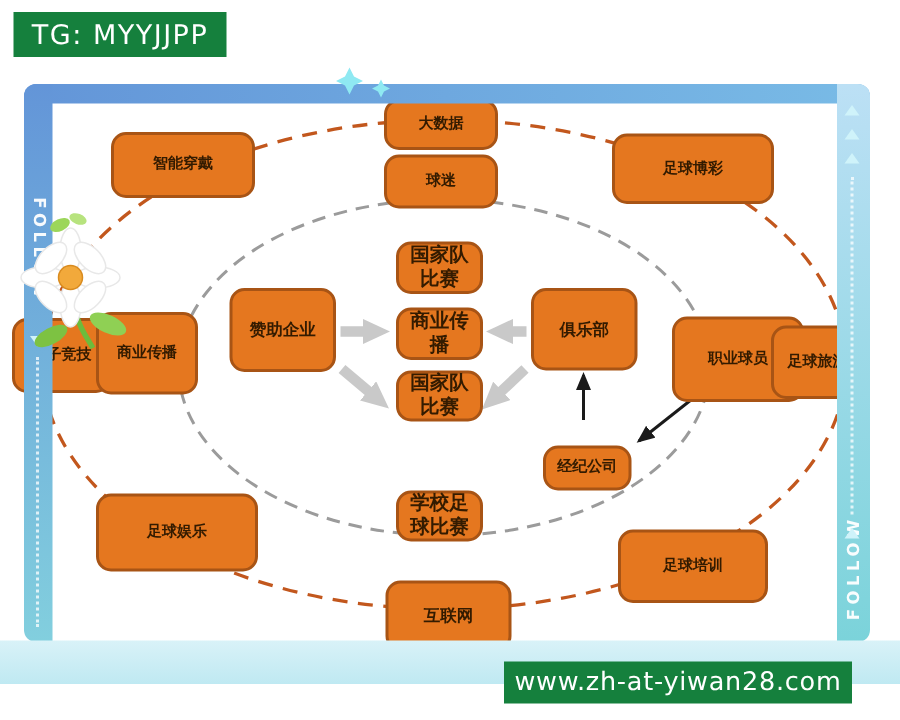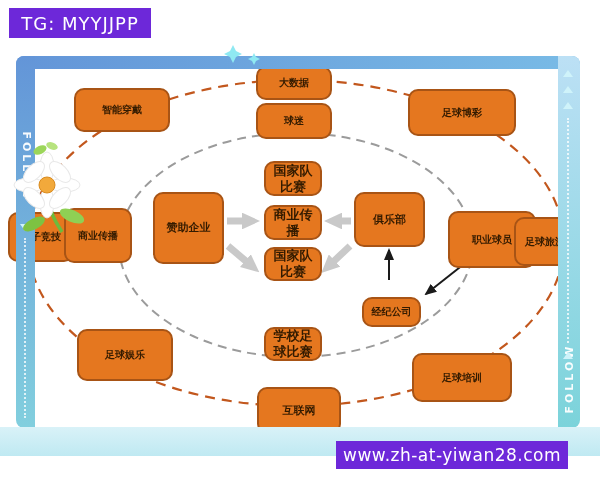--- a/index.html
+++ b/index.html
@@ -26,21 +26,21 @@
           letter-spacing:3px;white-space:nowrap;}
   #follow-left{left:-20px;top:160px;width:92px;text-align:center;transform:rotate(90deg);}
   #follow-right{left:523px;top:372px;width:92px;text-align:center;transform:rotate(-90deg);}
   .dotline{position:absolute;z-index:5;width:0;border-left:2px dotted rgba(255,255,255,.75);}
   #dot-left{left:24px;top:238px;height:180px;}
   #dot-right{left:567px;top:118px;height:225px;}
   .tri{position:absolute;z-index:5;width:0;height:0;}
   .tri-down{border-left:5px solid transparent;border-right:5px solid transparent;border-top:7px solid #CFF3FA;}
   .tri-up{border-left:5px solid transparent;border-right:5px solid transparent;border-bottom:7px solid #CFF3FA;}
   #deco{z-index:6;}
-  .wm{position:absolute;z-index:7;background:#6d28d9;color:#fff;display:flex;align-items:center;
+  .wm{position:absolute;z-index:7;background:#15803d;color:#fff;display:flex;align-items:center;
       justify-content:center;white-space:nowrap;text-align:right;}
   #wm-top{left:9px;top:8px;width:142px;height:30px;font-size:18px;letter-spacing:1px;}
   #wm-bottom{left:336px;top:441px;width:232px;height:28px;font-size:17px;letter-spacing:.5px;}
 </style>
 </head>
 <body>
 
 <div id="canvas">
 
   <svg id="svg-links" class="layer" viewBox="0 0 600 480" width="600" height="480">
@@ -61,27 +61,27 @@
     <line x1="389" y1="280" x2="389" y2="250" stroke="#1A1A1A" stroke-width="2" marker-end="url(#bAr)"></line>
     <line x1="464" y1="264" x2="426" y2="294" stroke="#1A1A1A" stroke-width="2" marker-end="url(#bAr)"></line>
   </svg>
 
   <div class="node fs10" style="left:256px;top:103px;width:76px;height:36px">球迷</div>
   <div class="node fs10" style="left:256px;top:66px;width:76px;height:34px">大数据</div>
   <div class="node fs10" style="left:74px;top:88px;width:96px;height:44px">智能穿戴</div>
   <div class="node fs10" style="left:408px;top:89px;width:108px;height:47px">足球博彩</div>
   <div class="node fs10" style="left:8px;top:212px;width:66px;height:50px">电子竞技</div>
   <div class="node fs10" style="left:64px;top:208px;width:68px;height:55px">商业传播</div>
-  <div class="node fs10" style="left:77px;top:329px;width:96px;height:52px">足球娱乐</div>
+  <div class="node fs10" style="left:64px;top:329px;width:108px;height:52px">足球娱乐</div>
   <div class="node fs11" style="left:257px;top:387px;width:84px;height:47px">互联网</div>
   <div class="node fs10" style="left:412px;top:353px;width:100px;height:49px">足球培训</div>
   <div class="node fs10" style="left:448px;top:211px;width:88px;height:57px">职业球员</div>
   <div class="node fs10" style="left:514px;top:217px;width:62px;height:49px">足球旅游</div>
 
-  <div class="node fs11" style="left:153px;top:192px;width:71px;height:72px">赞助企业</div>
+  <div class="node fs11" style="left:153px;top:192px;width:71px;height:56px">赞助企业</div>
   <div class="node fs11" style="left:354px;top:192px;width:71px;height:55px">俱乐部</div>
   <div class="node fs10" style="left:362px;top:297px;width:59px;height:30px">经纪公司</div>
 
   <div class="node fs13" style="left:264px;top:161px;width:58px;height:35px">国家队比赛</div>
   <div class="node fs13" style="left:264px;top:205px;width:58px;height:35px">商业传播</div>
   <div class="node fs13" style="left:264px;top:247px;width:58px;height:34px">国家队比赛</div>
   <div class="node fs13" style="left:264px;top:327px;width:58px;height:34px">学校足球比赛</div>
 
   <div id="frame-top" class="frame"></div>
   <div id="frame-left" class="frame"></div>

